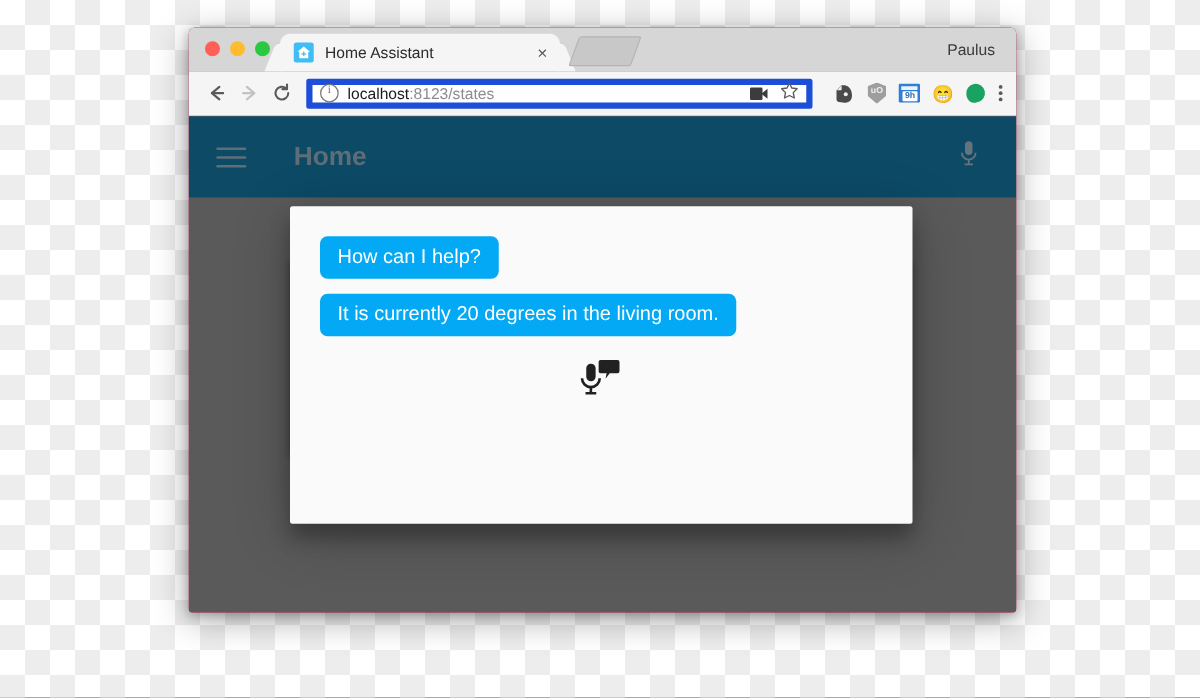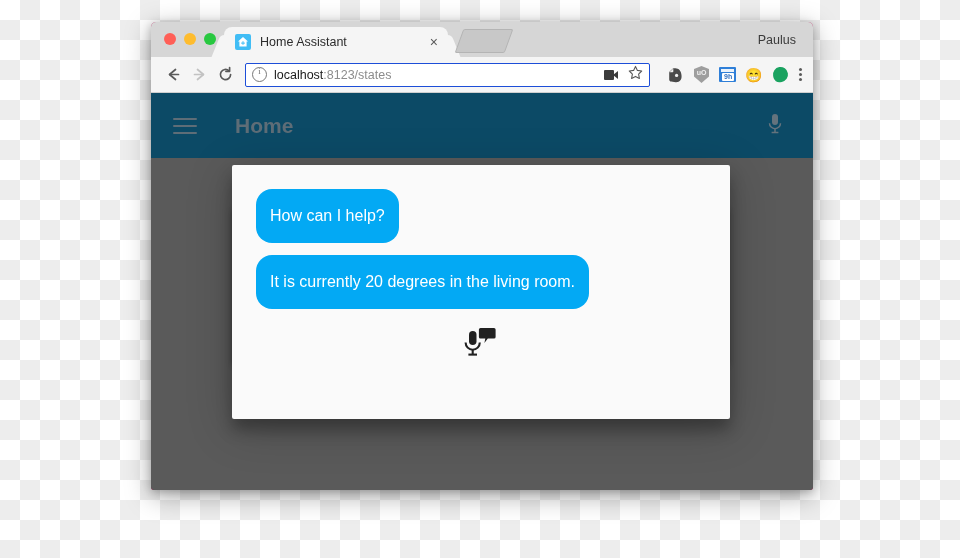--- a/index.html
+++ b/index.html
@@ -142,21 +142,21 @@
     color: #5a5a5a;
     flex: 0 0 auto;
   }
   .nav-btn.disabled { color: #c2c2c2; }
 
   .omnibox {
     flex: 1 1 auto;
     height: 24px;
     margin: 0 5px 0 7px;
     background: #ffffff;
-    border: 1px solid #1d4ed8;
+    border: 5px solid #1d4ed8;
     border-radius: 2px;
     display: flex;
     align-items: center;
     padding: 0 6px;
     box-sizing: border-box;
   }
   .info-icon {
     width: 13px; height: 13px;
     border: 1.3px solid #777;
     border-radius: 50%;
@@ -252,22 +252,22 @@
     box-sizing: border-box;
     display: flex;
     flex-direction: column;
   }
   .msg-row { display: flex; margin-bottom: 12px; }
   .msg-row.left  { justify-content: flex-start; }
   .msg-row.right { justify-content: flex-end; }
   .bubble {
     font-size: 16px;
     line-height: 1.25;
-    padding: 17px 14px;
-    border-radius: 16px;
+    padding: 7px 14px;
+    border-radius: 6px;
     max-width: 92%;
     white-space: nowrap;
   }
   .bubble.assistant { background: #03a9f4; color: #ffffff; }
   .bubble.user      { background: #ace0f9; color: #212121; }
 
   .mic-area {
     margin-top: 4px;
     display: flex;
     justify-content: center;

